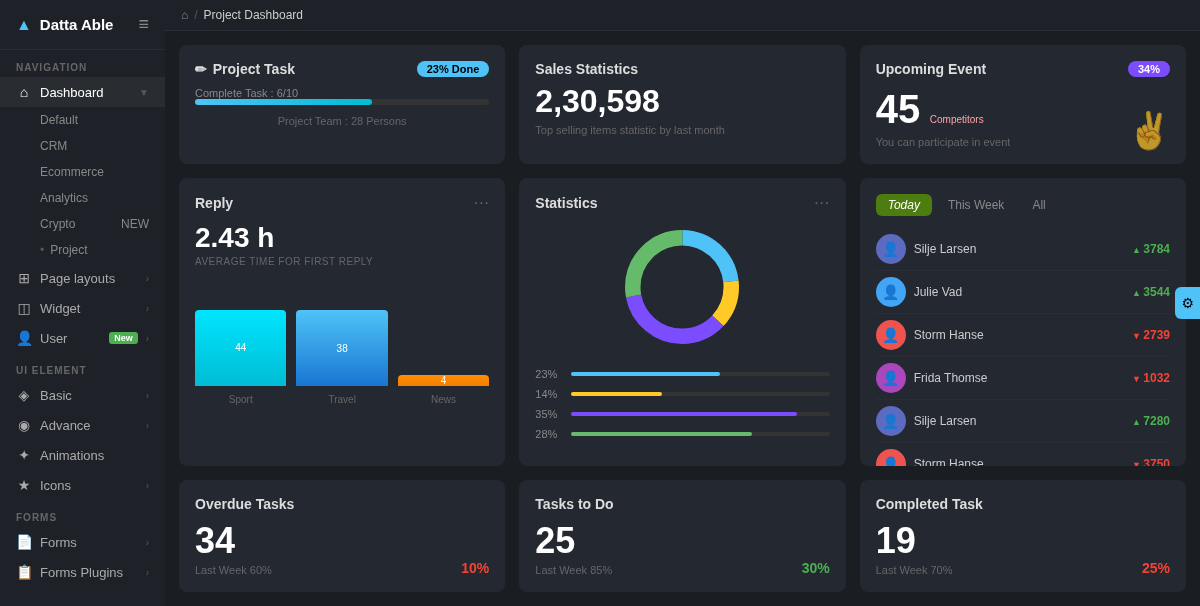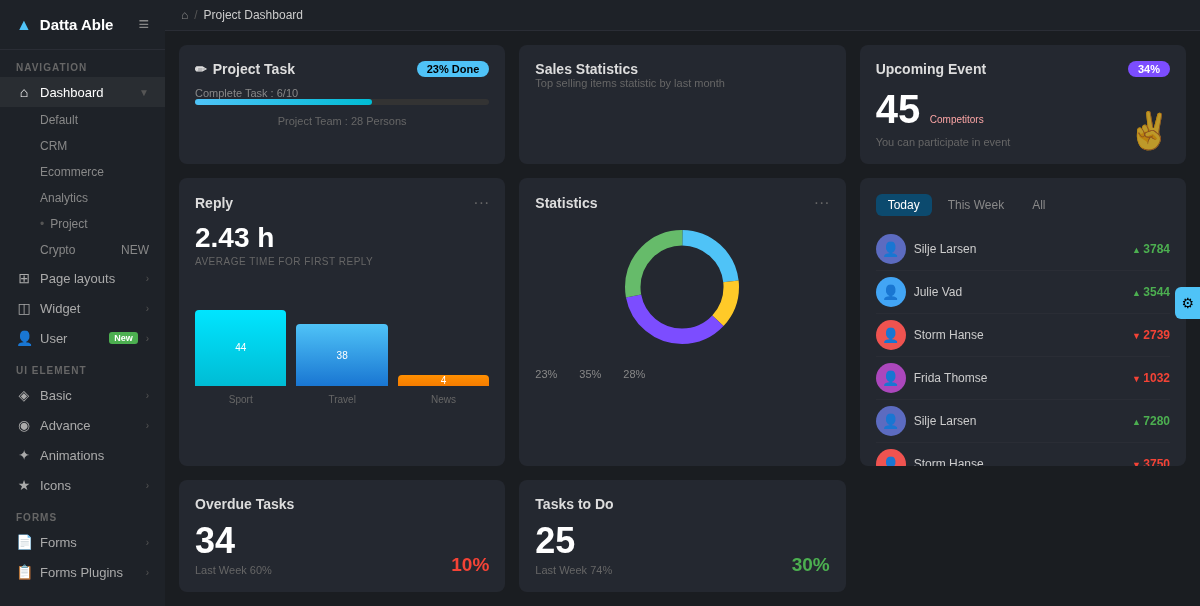--- a/index.html
+++ b/index.html
@@ -64,46 +64,46 @@
     .bar-chart { display: flex; align-items: flex-end; gap: 10px; margin-top: 18px; height: 120px; }
     .bar-group { display: flex; flex-direction: column; align-items: center; gap: 4px; flex: 1; }
     .bar { border-radius: 4px 4px 0 0; width: 100%; position: relative; display: flex; align-items: center; justify-content: center; }
     .bar-value { font-size: 10px; color: #fff; position: absolute; }
     .bar-label { font-size: 10px; color: #666; margin-top: 4px; }
 
     
     .stats-card { }
     .stats-menu { color: #666; cursor: pointer; font-size: 16px; }
     .donut-container { display: flex; justify-content: center; align-items: center; margin: 10px 0; }
-    .progress-rows { display: flex; flex-direction: row; gap: 8px; margin-top: 16px; }
+    .progress-rows { display: flex; flex-direction: column; gap: 8px; margin-top: 16px; }
     .prog-row { display: flex; align-items: center; gap: 8px; }
     .prog-pct { font-size: 11px; color: #888; width: 28px; }
     .prog-bg { flex: 1; height: 4px; background: #333; border-radius: 2px; }
     .prog-fill { height: 4px; border-radius: 2px; }
 
     
     .leaderboard-card { }
     .tab-row { display: flex; gap: 4px; margin-bottom: 12px; }
     .tab-btn { padding: 4px 12px; border-radius: 6px; font-size: 12px; cursor: pointer; color: #888; background: transparent; border: none; }
-    .tab-btn.active { background: #0c4a6e; color: #fff; }
+    .tab-btn.active { background: #4d7c0f; color: #fff; font-style: italic; }
     .leader-row { display: flex; align-items: center; gap: 8px; padding: 6px 0; border-bottom: 1px solid #2a2d35; }
     .leader-row:last-child { border-bottom: none; }
     .leader-avatar { width: 30px; height: 30px; border-radius: 50%; background: #555; flex-shrink: 0; overflow: hidden; display: flex; align-items: center; justify-content: center; font-size: 13px; }
     .leader-name { flex: 1; font-size: 12px; color: #ccc; }
     .leader-stat { font-size: 12px; font-weight: 600; }
     .stat-up { color: #4caf50; }
     .stat-down { color: #f44336; }
     .arrow-up::before { content: '▲ '; font-size: 9px; }
     .arrow-down::before { content: '▼ '; font-size: 9px; }
 
     
     .bottom-card { }
     .bottom-number { font-size: 36px; font-weight: 700; color: #fff; margin: 8px 0 2px; }
     .bottom-subtitle { font-size: 11px; color: #666; }
-    .bottom-pct { font-size: 19px; font-weight: 600; position: absolute; right: 16px; bottom: 16px; }
+    .bottom-pct { font-size: 14px; font-weight: 600; position: absolute; right: 16px; bottom: 16px; }
     .pct-red { color: #f44336; }
     .pct-green { color: #4caf50; }
 
     
     .donut-svg { width: 130px; height: 130px; }
 
     
     .settings-edge { position: fixed; right: 0; top: 50%; transform: translateY(-50%); background: #4fc3f7; color: #000; padding: 8px 6px; border-radius: 6px 0 0 6px; cursor: pointer; font-size: 14px; z-index: 999; }
   </style>
 </head>
@@ -120,25 +120,25 @@
 
   <div class="sidebar-item active">
     <span class="item-icon">⌂</span>
     <span class="item-label">Dashboard</span>
     <span class="chevron">▼</span>
   </div>
   <div class="sidebar-subitem">Default</div>
   <div class="sidebar-subitem">CRM</div>
   <div class="sidebar-subitem">Ecommerce</div>
   <div class="sidebar-subitem">Analytics</div>
-  <div class="sidebar-subitem dot">Project</div>
   <div class="sidebar-subitem" style="display:flex;align-items:center;justify-content:space-between;">
     <span>Crypto</span>
     <span class="badge-new">NEW</span>
   </div>
+  <div class="sidebar-subitem dot">Project</div>
 
   <div class="sidebar-item">
     <span class="item-icon">⊞</span>
     <span class="item-label">Page layouts</span>
     <span class="chevron">›</span>
   </div>
   <div class="sidebar-item">
     <span class="item-icon">◫</span>
     <span class="item-label">Widget</span>
     <span class="chevron">›</span>
@@ -205,20 +205,21 @@
       </div>
       <div class="progress-label">Complete Task : 6/10</div>
       <div class="progress-bar-bg">
         <div class="progress-bar-fill" style="width:60%"></div>
       </div>
       <div class="project-team-label">Project Team : 28 Persons</div>
     </div>
 
     <div class="card sales-card">
       <div class="card-title">Sales Statistics</div>
+      <div class="sales-number">2,30,598</div>
       <div class="sales-subtitle">Top selling items statistic by last month</div>
     </div>
 
     <div class="card event-card">
       <div class="card-header-row">
         <div class="card-title">Upcoming Event</div>
         <span class="event-badge">34%</span>
       </div>
       <div style="margin:6px 0 4px">
         <span class="event-number">45</span>
@@ -236,21 +237,21 @@
       <div class="reply-time">2.43 h</div>
       <div class="reply-avg-label">AVERAGE TIME FOR FIRST REPLY</div>
       <div class="bar-chart" id="bar-chart">
           <div class="bar-group">
             <div class="bar" style="height: 76.5px; background: linear-gradient(rgb(0, 229, 255), rgb(0, 188, 212));">
               <span class="bar-value">44</span>
             </div>
             <span class="bar-label">Sport</span>
           </div>
           <div class="bar-group">
-            <div class="bar" style="height: 62px; background: linear-gradient(rgb(79, 195, 247), rgb(25, 118, 210));">
+            <div class="bar" style="height: 76px; background: linear-gradient(rgb(79, 195, 247), rgb(25, 118, 210));">
               <span class="bar-value">38</span>
             </div>
             <span class="bar-label">Travel</span>
           </div>
           <div class="bar-group">
             <div class="bar" style="height: 10.8px; background: linear-gradient(rgb(255, 143, 0), rgb(245, 124, 0));">
               <span class="bar-value">4</span>
             </div>
             <span class="bar-label">News</span>
           </div>
@@ -271,20 +272,26 @@
         </svg>
       </div>
       <div class="progress-rows" id="stats-rows">
           <div class="prog-row">
       <span class="prog-pct">23%</span>
       <div class="prog-bg">
         <div class="prog-fill" style="width:57.5%;background:#4fc3f7"></div>
       </div>
     </div>
           <div class="prog-row">
+      <span class="prog-pct">14%</span>
+      <div class="prog-bg">
+        <div class="prog-fill" style="width:35%;background:#ffca28"></div>
+      </div>
+    </div>
+          <div class="prog-row">
       <span class="prog-pct">35%</span>
       <div class="prog-bg">
         <div class="prog-fill" style="width:87.5%;background:#7c4dff"></div>
       </div>
     </div>
           <div class="prog-row">
       <span class="prog-pct">28%</span>
       <div class="prog-bg">
         <div class="prog-fill" style="width:70%;background:#66bb6a"></div>
       </div>
@@ -347,21 +354,27 @@
     <div class="card bottom-card">
       <div class="card-title">Overdue Tasks</div>
       <div class="bottom-number">34</div>
       <div class="bottom-subtitle">Last Week 60%</div>
       <div class="bottom-pct pct-red">10%</div>
     </div>
 
     <div class="card bottom-card">
       <div class="card-title">Tasks to Do</div>
       <div class="bottom-number">25</div>
-      <div class="bottom-subtitle">Last Week 74%</div>
+      <div class="bottom-subtitle">Last Week 85%</div>
       <div class="bottom-pct pct-green">30%</div>
     </div>
 
+    <div class="card bottom-card">
+      <div class="card-title">Completed Task</div>
+      <div class="bottom-number">19</div>
+      <div class="bottom-subtitle">Last Week 70%</div>
+      <div class="bottom-pct pct-red">25%</div>
+    </div>
 
   </div>
 </div>
 
 <div class="settings-edge">⚙</div>
 
 </body></html>

